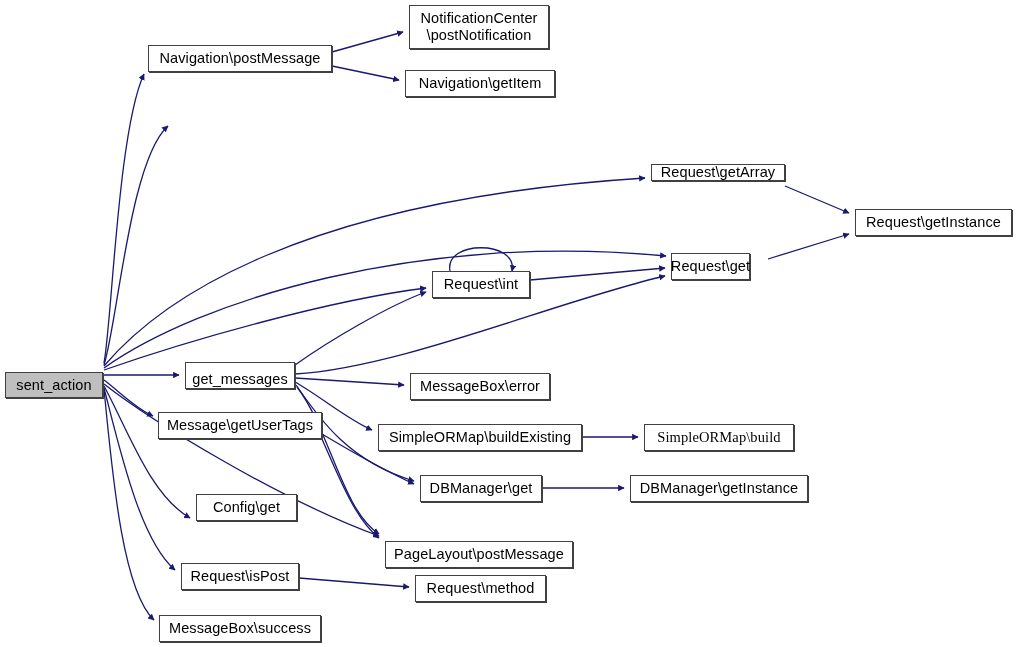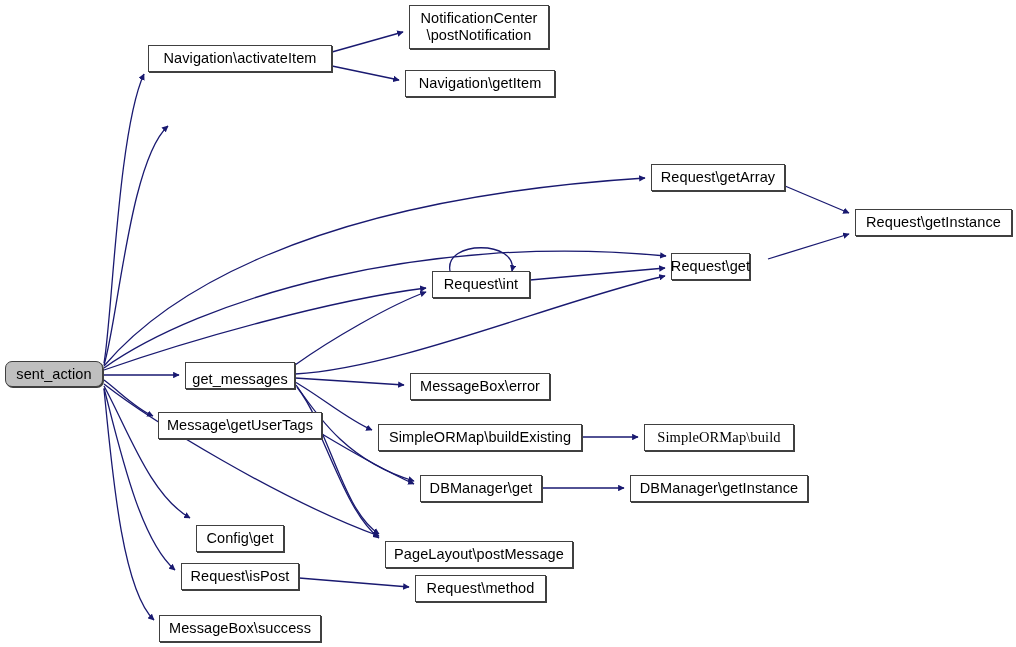--- a/index.html
+++ b/index.html
@@ -91,36 +91,36 @@
         <path d="M 297,387 C 330,430 342,510 379,534" marker-end="url(#arrow)" stroke="#191970"></path>
         <path d="M 322,434 C 352,452 388,472 414,484" marker-end="url(#arrow)" stroke="#191970"></path>
         <path d="M 322,439 C 340,480 356,520 379,538" marker-end="url(#arrow)" stroke="#191970"></path>
         <path d="M 582,437 L 638,437" marker-end="url(#arrow)" stroke="#191970"></path>
         <path d="M 542,488 L 624,488" marker-end="url(#arrow)" stroke="#191970"></path>
         <path d="M 299,578 L 409,587" marker-end="url(#arrow)" stroke="#191970"></path>
       </g>
   </svg>
 
   <div id="node-layer">
-      <div class="node highlight" style="left: 5px; top: 361px; width: 98px; height: 26px; border-radius: 7px;"><span class="node-label">sent_action</span></div>
-      <div class="node" style="left: 148px; top: 45px; width: 184px; height: 27px;"><span class="node-label">Navigation\activateItem</span></div>
+      <div class="node highlight" style="left: 5px; top: 372px; width: 98px; height: 26px;"><span class="node-label">sent_action</span></div>
+      <div class="node" style="left: 148px; top: 45px; width: 184px; height: 27px;"><span class="node-label">Navigation\postMessage</span></div>
       <div class="node" style="left: 409px; top: 5px; width: 140px; height: 44px;"><span class="node-label">NotificationCenter
 \postNotification</span></div>
       <div class="node" style="left: 405px; top: 70px; width: 150px; height: 27px;"><span class="node-label">Navigation\getItem</span></div>
-      <div class="node" style="left: 651px; top: 164px; width: 134px; height: 27px;"><span class="node-label">Request\getArray</span></div>
+      <div class="node" style="left: 651px; top: 164px; width: 134px; height: 17px;"><span class="node-label">Request\getArray</span></div>
       <div class="node" style="left: 855px; top: 209px; width: 157px; height: 27px;"><span class="node-label">Request\getInstance</span></div>
       <div class="node" style="left: 671px; top: 253px; width: 79px; height: 27px;"><span class="node-label">Request\get</span></div>
       <div class="node" style="left: 432px; top: 271px; width: 98px; height: 27px;"><span class="node-label">Request\int</span></div>
       <div class="node" style="left: 185px; top: 362px; width: 110px; height: 27px; align-items: flex-end;"><span class="node-label">get_messages</span></div>
       <div class="node" style="left: 410px; top: 373px; width: 140px; height: 27px;"><span class="node-label">MessageBox\error</span></div>
       <div class="node" style="left: 158px; top: 412px; width: 164px; height: 27px;"><span class="node-label">Message\getUserTags</span></div>
       <div class="node" style="left: 378px; top: 424px; width: 204px; height: 27px;"><span class="node-label">SimpleORMap\buildExisting</span></div>
       <div class="node" style="left: 644px; top: 424px; width: 150px; height: 27px; font-family: Liberation Serif, serif;"><span class="node-label">SimpleORMap\build</span></div>
       <div class="node" style="left: 420px; top: 475px; width: 122px; height: 27px; align-items: center;"><span class="node-label">DBManager\get</span></div>
       <div class="node" style="left: 630px; top: 475px; width: 178px; height: 27px;"><span class="node-label">DBManager\getInstance</span></div>
-      <div class="node" style="left: 196px; top: 525px; width: 88px; height: 27px; align-items: center;"><span class="node-label">Config\get</span></div>
+      <div class="node" style="left: 196px; top: 494px; width: 101px; height: 27px; align-items: center;"><span class="node-label">Config\get</span></div>
       <div class="node" style="left: 385px; top: 527px; width: 188px; height: 27px; margin-top: 14px;"><span class="node-label">PageLayout\postMessage</span></div>
       <div class="node" style="left: 181px; top: 563px; width: 118px; height: 27px;"><span class="node-label">Request\isPost</span></div>
       <div class="node" style="left: 415px; top: 575px; width: 131px; height: 27px;"><span class="node-label">Request\method</span></div>
       <div class="node" style="left: 159px; top: 615px; width: 162px; height: 27px;"><span class="node-label">MessageBox\success</span></div>
     </div>
 
 </div>
 
 </body></html>

